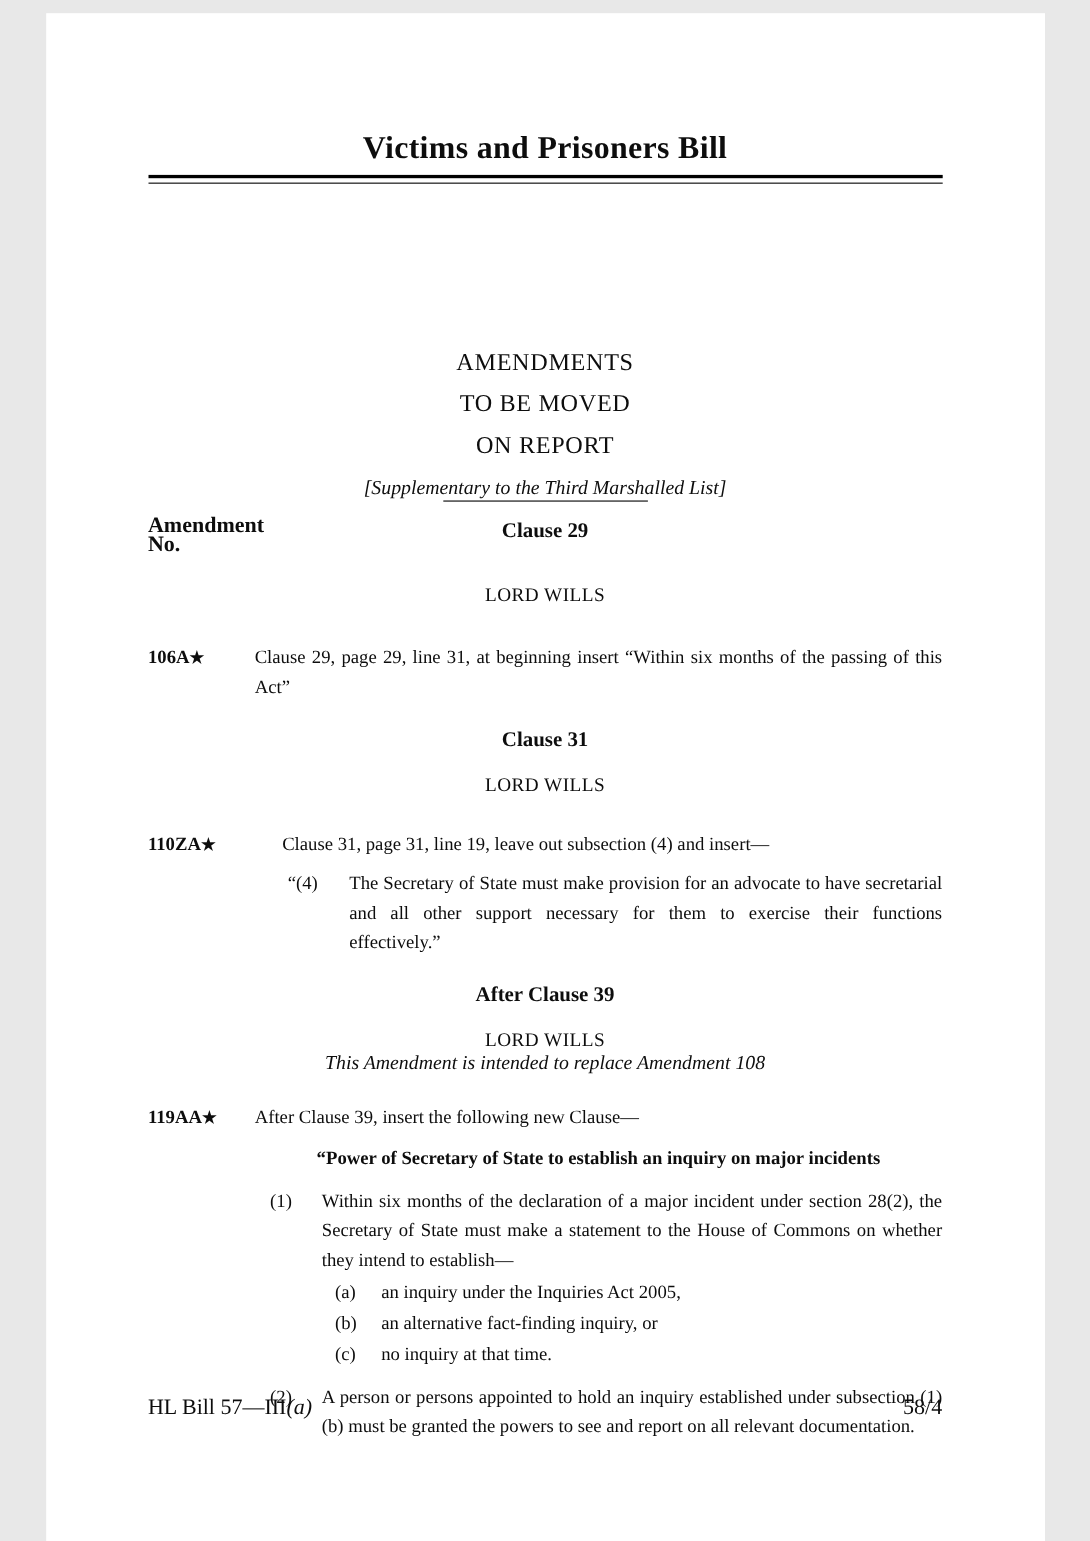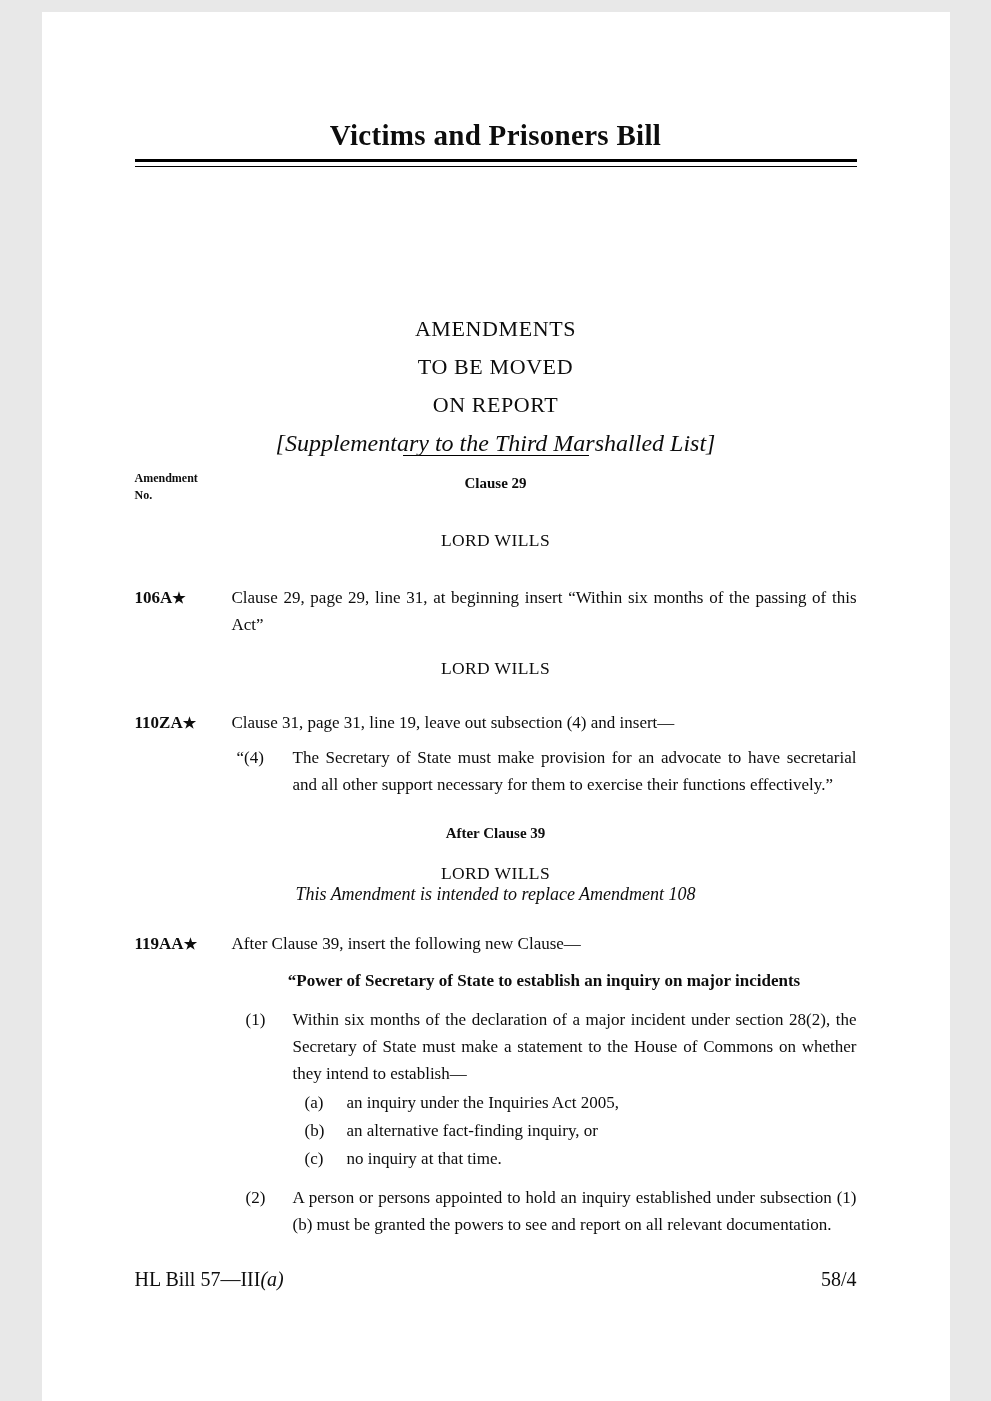--- a/index.html
+++ b/index.html
@@ -37,41 +37,41 @@
   .hdr {
     font-size: 22px;
     line-height: 20px;
     margin-bottom: 18px;
     letter-spacing: 0.6px;
   }
   .hdr-first { margin-top: 152px; }
   .supp-note {
     margin-top: 6px;
     font-style: italic;
-    font-size: 24px;
+    font-size: 18px;
     line-height: 21px;
   }
   .supp-underline {
     width: 186px;
     margin: 1px auto 0;
     border-bottom: 1.6px solid #000;
   }
 
   .clause-row { position: relative; margin-top: 14px; min-height: 38px; }
   .margin-label {
     position: absolute;
     left: 0; top: 0;
     font-weight: bold;
-    font-size: 12px;
+    font-size: 20px;
     line-height: 17px;
   }
   .clause-heading {
     text-align: center;
     font-weight: bold;
-    font-size: 15px;
+    font-size: 19px;
     line-height: 20px;
     padding-top: 3px;
   }
   .clause-heading-plain { margin-top: 22px; }
 
   .mover {
     text-align: center;
     font-size: 17.5px;
     line-height: 20px;
     letter-spacing: 0.4px;
@@ -81,21 +81,21 @@
   .mover-note {
     text-align: center;
     font-style: italic;
     font-size: 18px;
     line-height: 21px;
     margin-top: 1px;
   }
 
   .amendment { display: flex; }
   .amd-106a  { margin-top: 34px; }
-  .amd-110za { margin-top: 31px; }
+  .amd-110za { margin-top: 31px; gap: 25px; }
   .amd-119aa { margin-top: 25px; }
   .amd-num {
     flex: none;
     width: 97px;
     font-weight: bold;
   }
   .star { font-size: 15px; }
   .amd-body { flex: 1; }
   .amd-lead { text-align: justify; }
 
@@ -153,20 +153,21 @@
     </div>
     <div class="mover mover-c29">LORD WILLS</div>
 
     <div class="amendment amd-106a">
       <div class="amd-num">
         <span>106A</span><span class="star">★</span>
       </div>
       <div class="amd-body amd-lead">Clause 29, page 29, line 31, at beginning insert “Within six months of the passing of this Act”</div>
     </div>
 
+    <div class="clause-heading clause-heading-plain">Clause 31</div>
     <div class="mover mover-std">LORD WILLS</div>
 
     <div class="amendment amd-110za">
       <div class="amd-num">
         <span>110ZA</span><span class="star">★</span>
       </div>
       <div class="amd-body">
         <div class="amd-lead">Clause 31, page 31, line 19, leave out subsection (4) and insert—</div>
         <div class="sub-block sub-gap">
           <div class="sub-num sub-num-q">“(4)</div>

